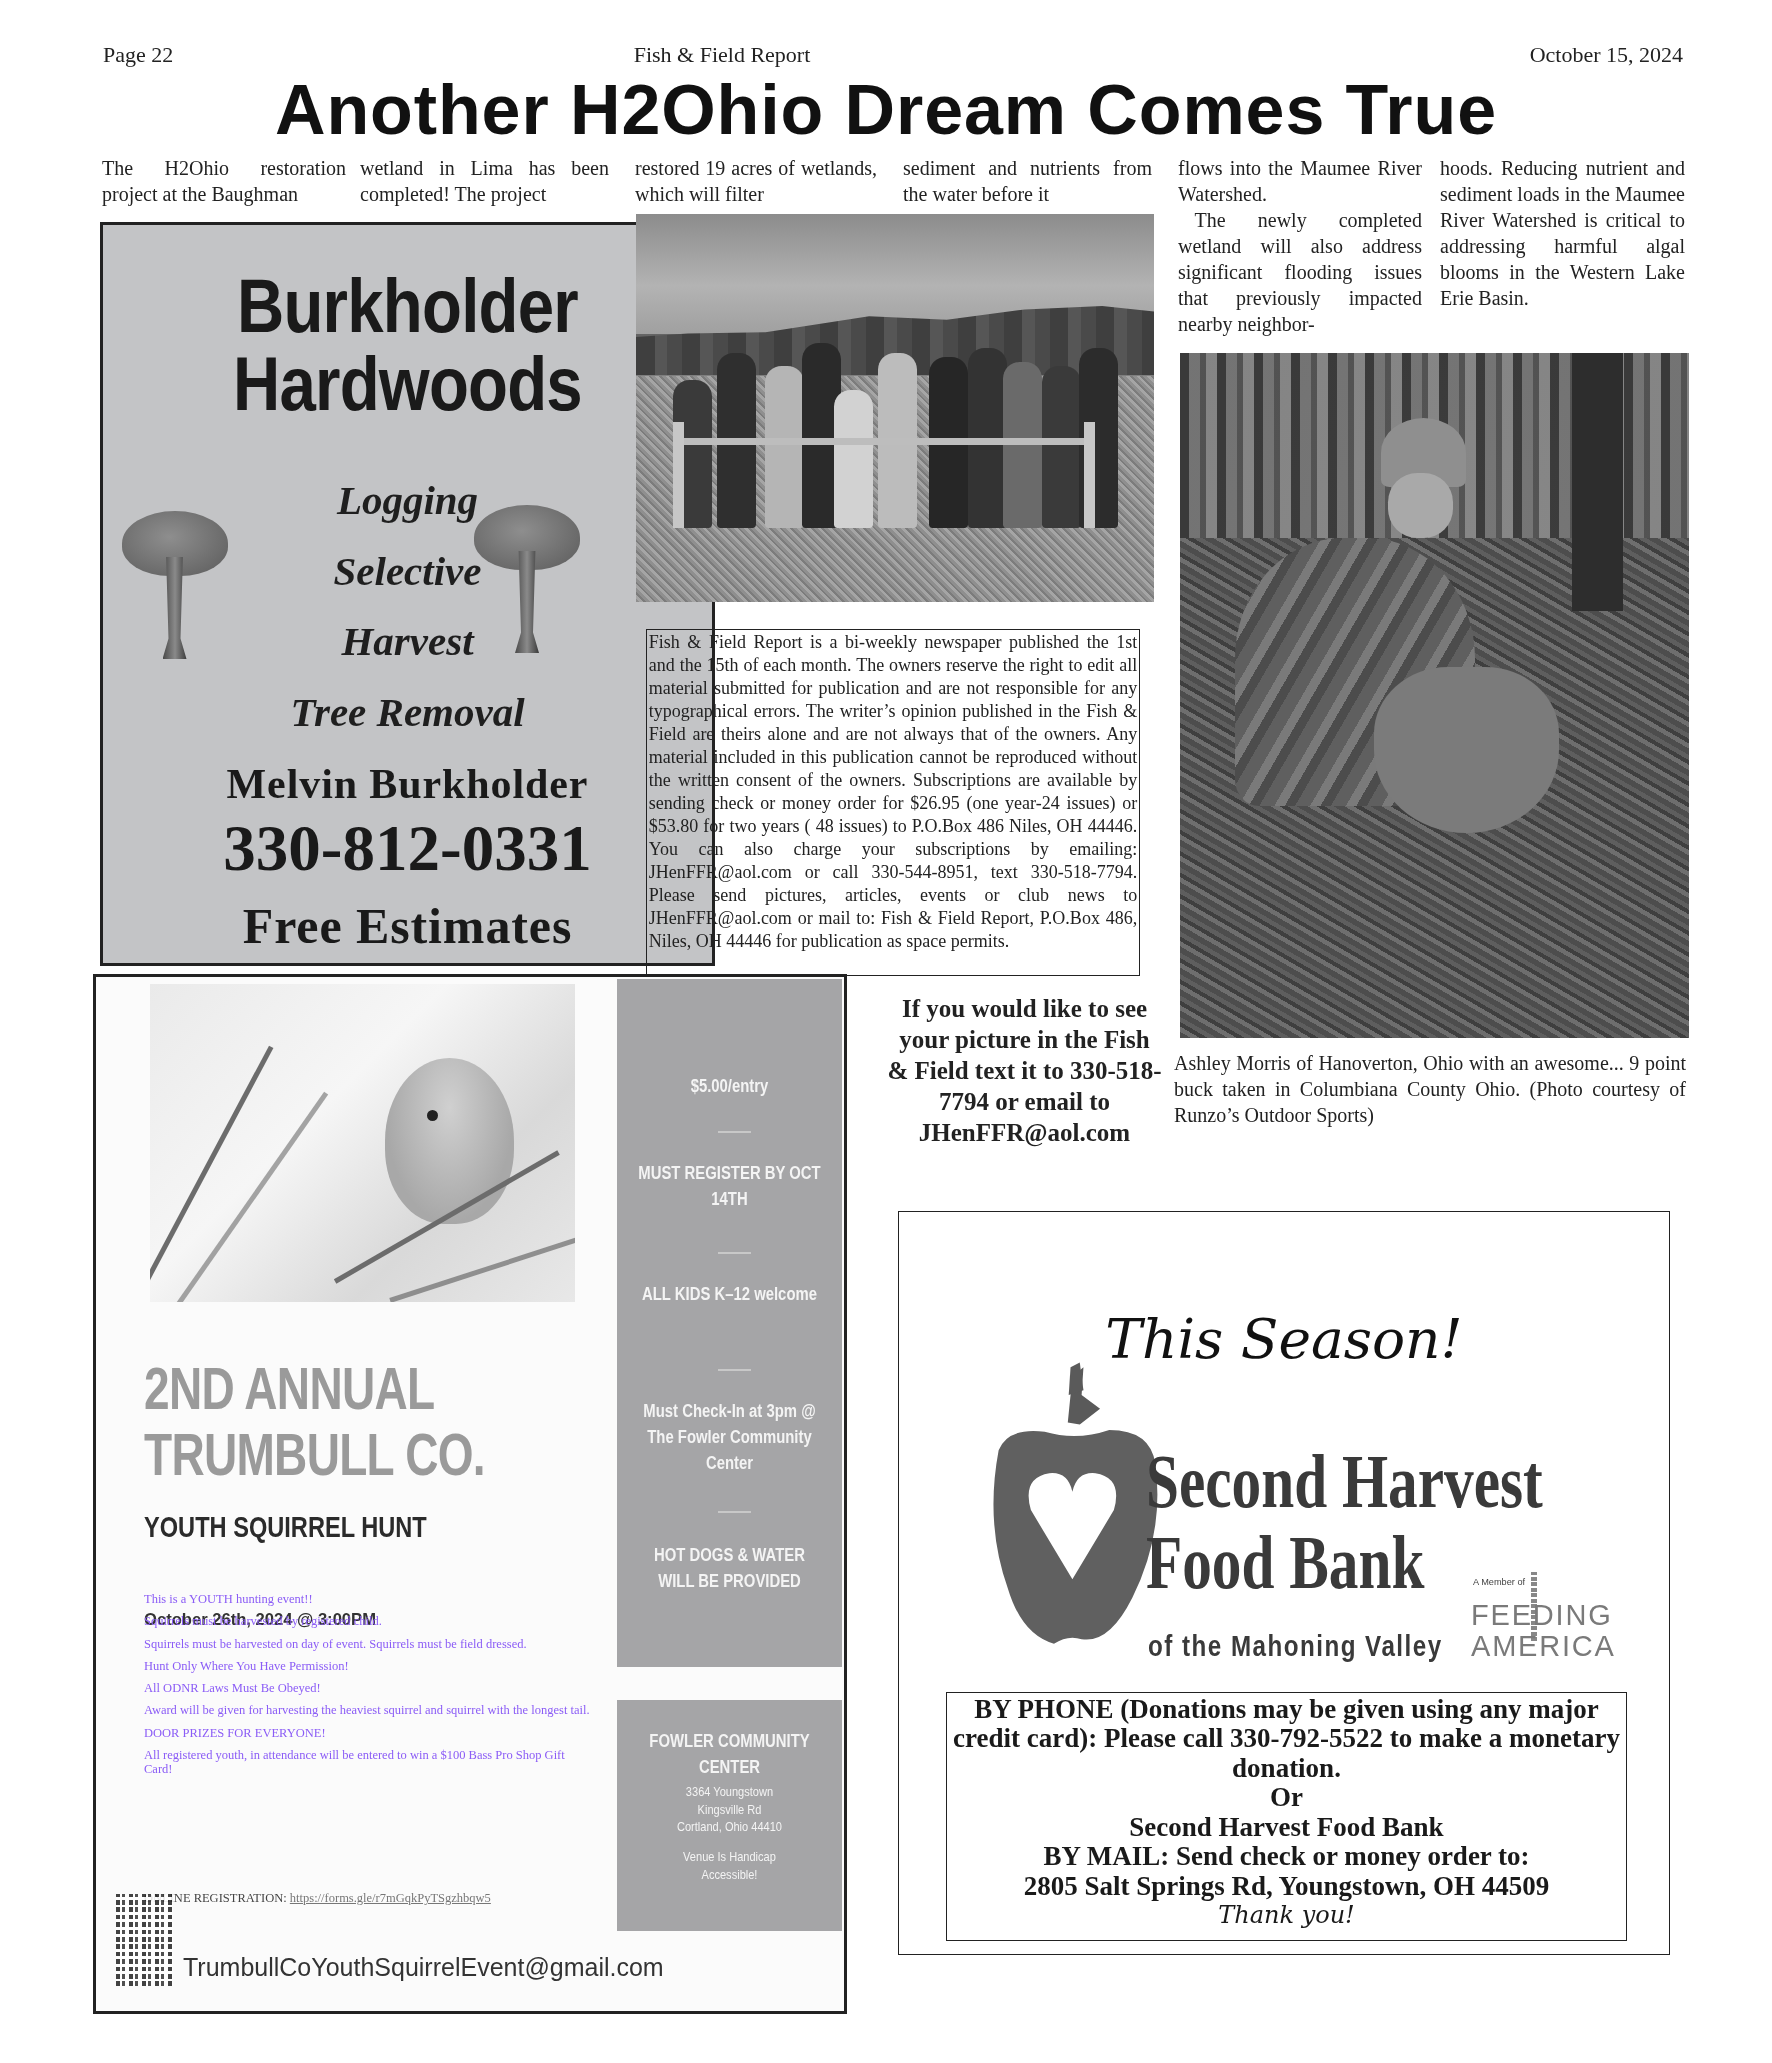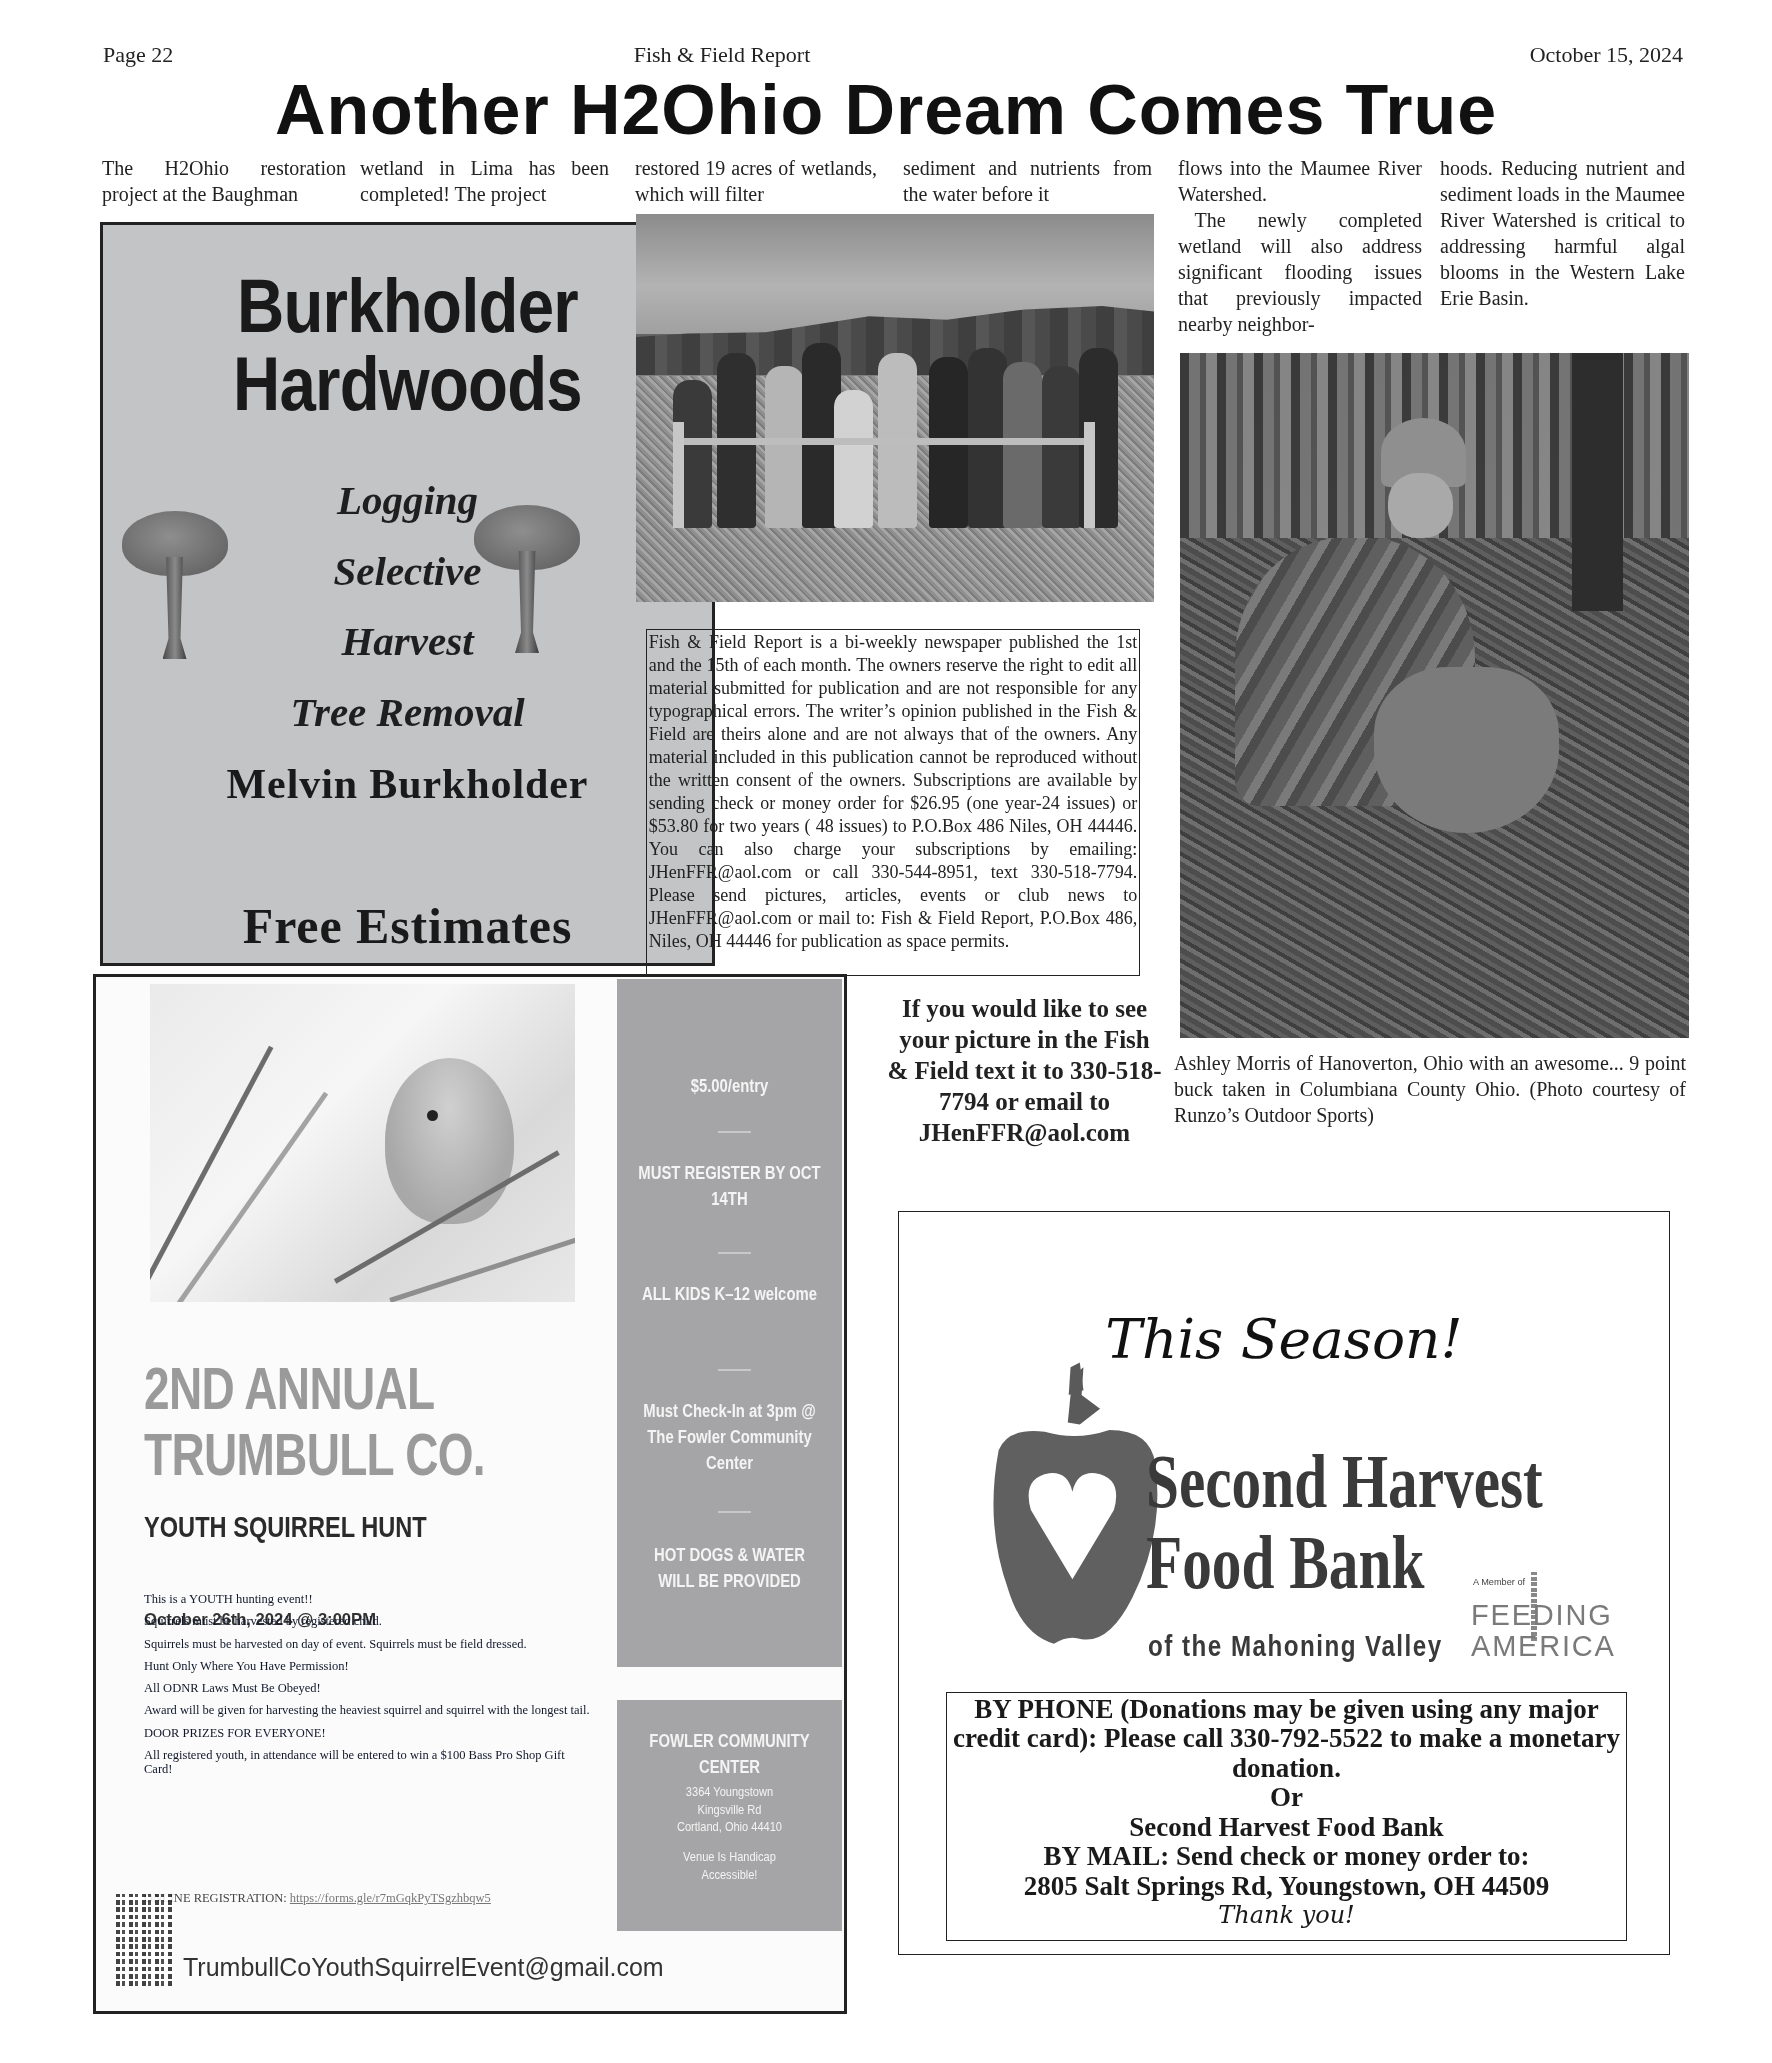--- a/index.html
+++ b/index.html
@@ -75,21 +75,21 @@
   #sq-photo .squirrel-body { position: absolute; left: 235px; top: 74px; width: 129px; height: 166px; border-radius: 50% 50% 45% 45%; background: radial-gradient(ellipse at 50% 30%, #d0d0d0, #a8a8a8 70%); }
   #sq-photo .eye { position: absolute; left: 277px; top: 126px; width: 11px; height: 11px; border-radius: 50%; background: #222; }
   #sq-sidebar { position: absolute; left: 521px; top: 1.8px; width: 225px; height: 688px; background: #a5a5a7; color: #f4f4f4; text-align: center; font-family: "Liberation Sans", sans-serif; font-weight: bold; }
   #sq-sidebar2 { position: absolute; left: 521px; top: 723px; width: 225px; height: 231px; background: #a5a5a7; color: #f4f4f4; text-align: center; font-family: "Liberation Sans", sans-serif; }
   .sb-item { position: absolute; left: 0; width: 100%; font-size: 17.5px; line-height: 26px; transform: scaleX(0.85); }
   .sb-rule { position: absolute; left: 101px; width: 33px; height: 1.8px; background: #c8c8c8; }
   #sq-title1 { position: absolute; left: 48px; top: 377px; font-family: "Liberation Sans", sans-serif; font-weight: 900; font-size: 59px; line-height: 70px; color: #9a9a9a; transform: scaleX(0.78); transform-origin: left; letter-spacing: -0.9px; }
   #sq-title2 { position: absolute; left: 48px; top: 443px; font-family: "Liberation Sans", sans-serif; font-weight: 900; font-size: 59px; line-height: 70px; color: #9a9a9a; transform: scaleX(0.78); transform-origin: left; letter-spacing: -0.9px; }
   #sq-subtitle { position: absolute; left: 48px; top: 533px; font-family: "Liberation Sans", sans-serif; font-weight: 900; font-size: 29.5px; color: #2b2b2b; transform: scaleX(0.8); transform-origin: left; }
   #sq-date { position: absolute; left: 48px; top: 589px; font-family: "Liberation Sans", sans-serif; font-weight: bold; font-size: 16.6px; color: #333; margin-top: 44px; }
-  #sq-rules { position: absolute; left: 48px; top: 615px; width: 452px; font-family: "Liberation Serif", serif; font-size: 12.5px; line-height: 14px; color: #0f172a; }
+  #sq-rules { position: absolute; left: 48px; top: 615px; width: 452px; font-family: "Liberation Serif", serif; font-size: 12.5px; line-height: 14px; color: #8b5cf6; }
   #sq-rules p { margin-bottom: 8.3px; }
   #sq-reg { position: absolute; left: 48px; top: 914px; font-size: 12.5px; color: #444; font-family: "Liberation Serif", serif; }
   #sq-reg-link { color: #777; text-decoration: underline; }
   #sq-qr { position: absolute; left: 20px; top: 917px; width: 57px; height: 92px; background:
       repeating-linear-gradient(90deg, #222 0 3.7px, #fff 3.7px 6.5px, #333 6.5px 9.2px, #fff 9.2px 13px),
       #fff; opacity: .85; }
   #sq-qr::before { content: ""; position: absolute; left: 0; top: 0; width: 100%; height: 100%; background: repeating-linear-gradient(0deg, transparent 0 4.6px, #fff 4.6px 7.4px); }
   #sq-email { position: absolute; left: 87px; top: 976px; font-family: "Liberation Sans", sans-serif; font-size: 25px; color: #333; }
 
   
@@ -146,20 +146,21 @@
     </div>
   <div class="tree" id="tree-right">
       <div class="crown"></div>
       <div class="trunk"></div>
     </div>
   <div class="burk-serv" id="burk-s0">Logging</div>
   <div class="burk-serv" id="burk-s1">Selective</div>
   <div class="burk-serv" id="burk-s2">Harvest</div>
   <div class="burk-serv" id="burk-s3">Tree Removal</div>
   <div id="burk-name">Melvin Burkholder</div>
+  <div id="burk-phone">330-812-0331</div>
   <div id="burk-free">Free Estimates</div>
 </div>
 
 <div class="abs" id="photo-wetland">
   <div class="sky"></div>
   <div class="trees"></div>
   <div class="grass"></div>
   <div class="person" style="left:37px;height:148px;background:#3a3a3a"></div>
   <div class="person" style="left:81px;height:175px;background:#2f2f2f"></div>
   <div class="person" style="left:129px;height:162px;background:#b5b5b5"></div>

